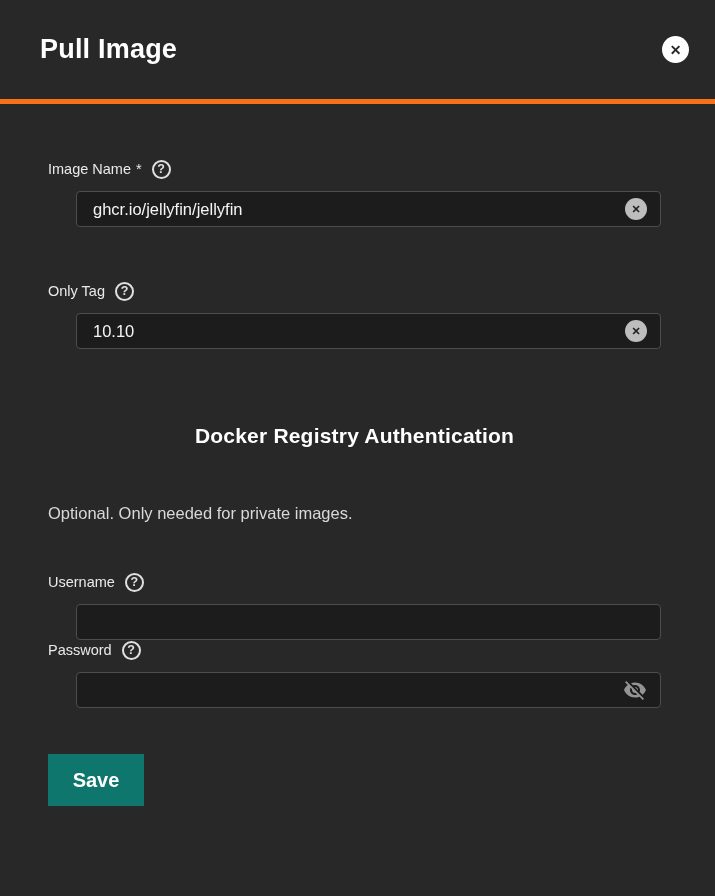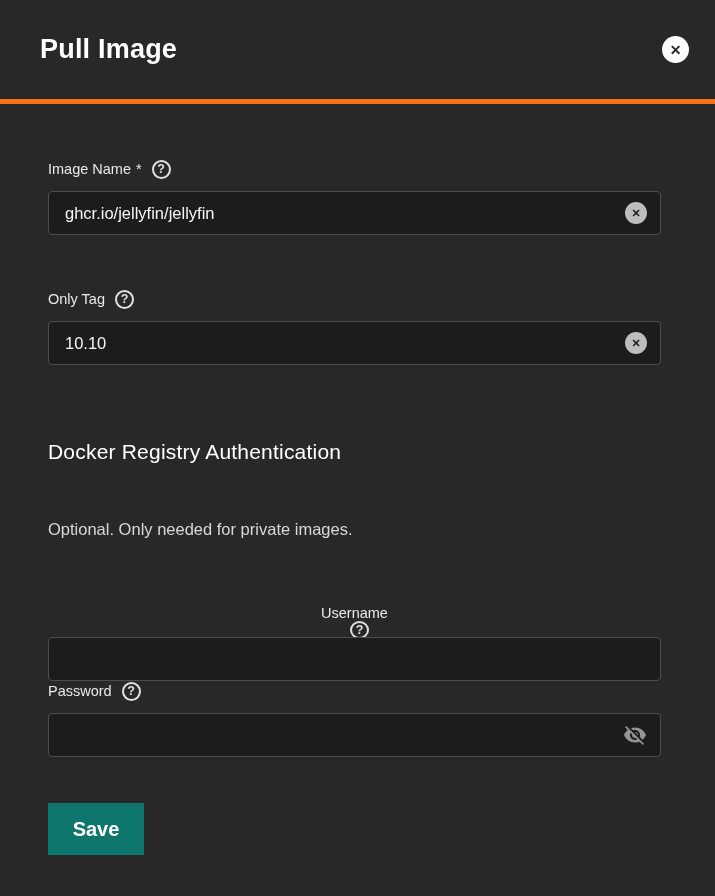--- a/index.html
+++ b/index.html
@@ -62,25 +62,25 @@
     border: 2px solid #e0e0e0;
     border-radius: 50%;
     color: #e0e0e0;
     font-size: 12.5px; font-weight: bold;
     display: flex; align-items: center; justify-content: center;
     cursor: pointer;
     user-select: none;
   }
   .input-wrap {
     position: relative;
-    height: 44px;
+    height: 36px;
     background: #1c1c1c;
     border: 1px solid #4d4d4d;
     border-radius: 4px;
-    display: flex; align-items: center;
+    display: flex; align-items: center; margin-left: 28px;
   }
   .text-input {
     width: 100%; height: 100%;
     background: transparent;
     border: none; outline: none;
     color: #f5f5f5;
     font-size: 16.5px;
     font-family: "Liberation Sans", sans-serif;
     padding: 0 46px 0 16px;
   }
@@ -105,29 +105,30 @@
   }
   .eye-btn svg { width: 24px; height: 24px; fill: #949494; }
 
   .gap-after-input-1 { margin-bottom: 54px; }
   .gap-after-input-2 { margin-bottom: 0; }
 
   .section-title {
     margin-top: 75px;
     color: #ffffff;
     font-size: 21px;
-    font-weight: normal;
+    font-weight: bold;
     letter-spacing: 0.2px;
+    text-align: center;
   }
   .section-desc {
     margin-top: 56px;
     color: #d8d8d8;
     font-size: 16.5px;
   }
-  .username-label-row { margin-top: 66px; flex-direction: column; }
+  .username-label-row { margin-top: 49px; }
   .password-label-row { }
 
   .save-btn {
     margin-top: 46px;
     width: 96px; height: 52px;
     background: #0f766e;
     color: #ffffff;
     border: none;
     font-family: "Liberation Sans", sans-serif;
     font-size: 20px; font-weight: bold;

